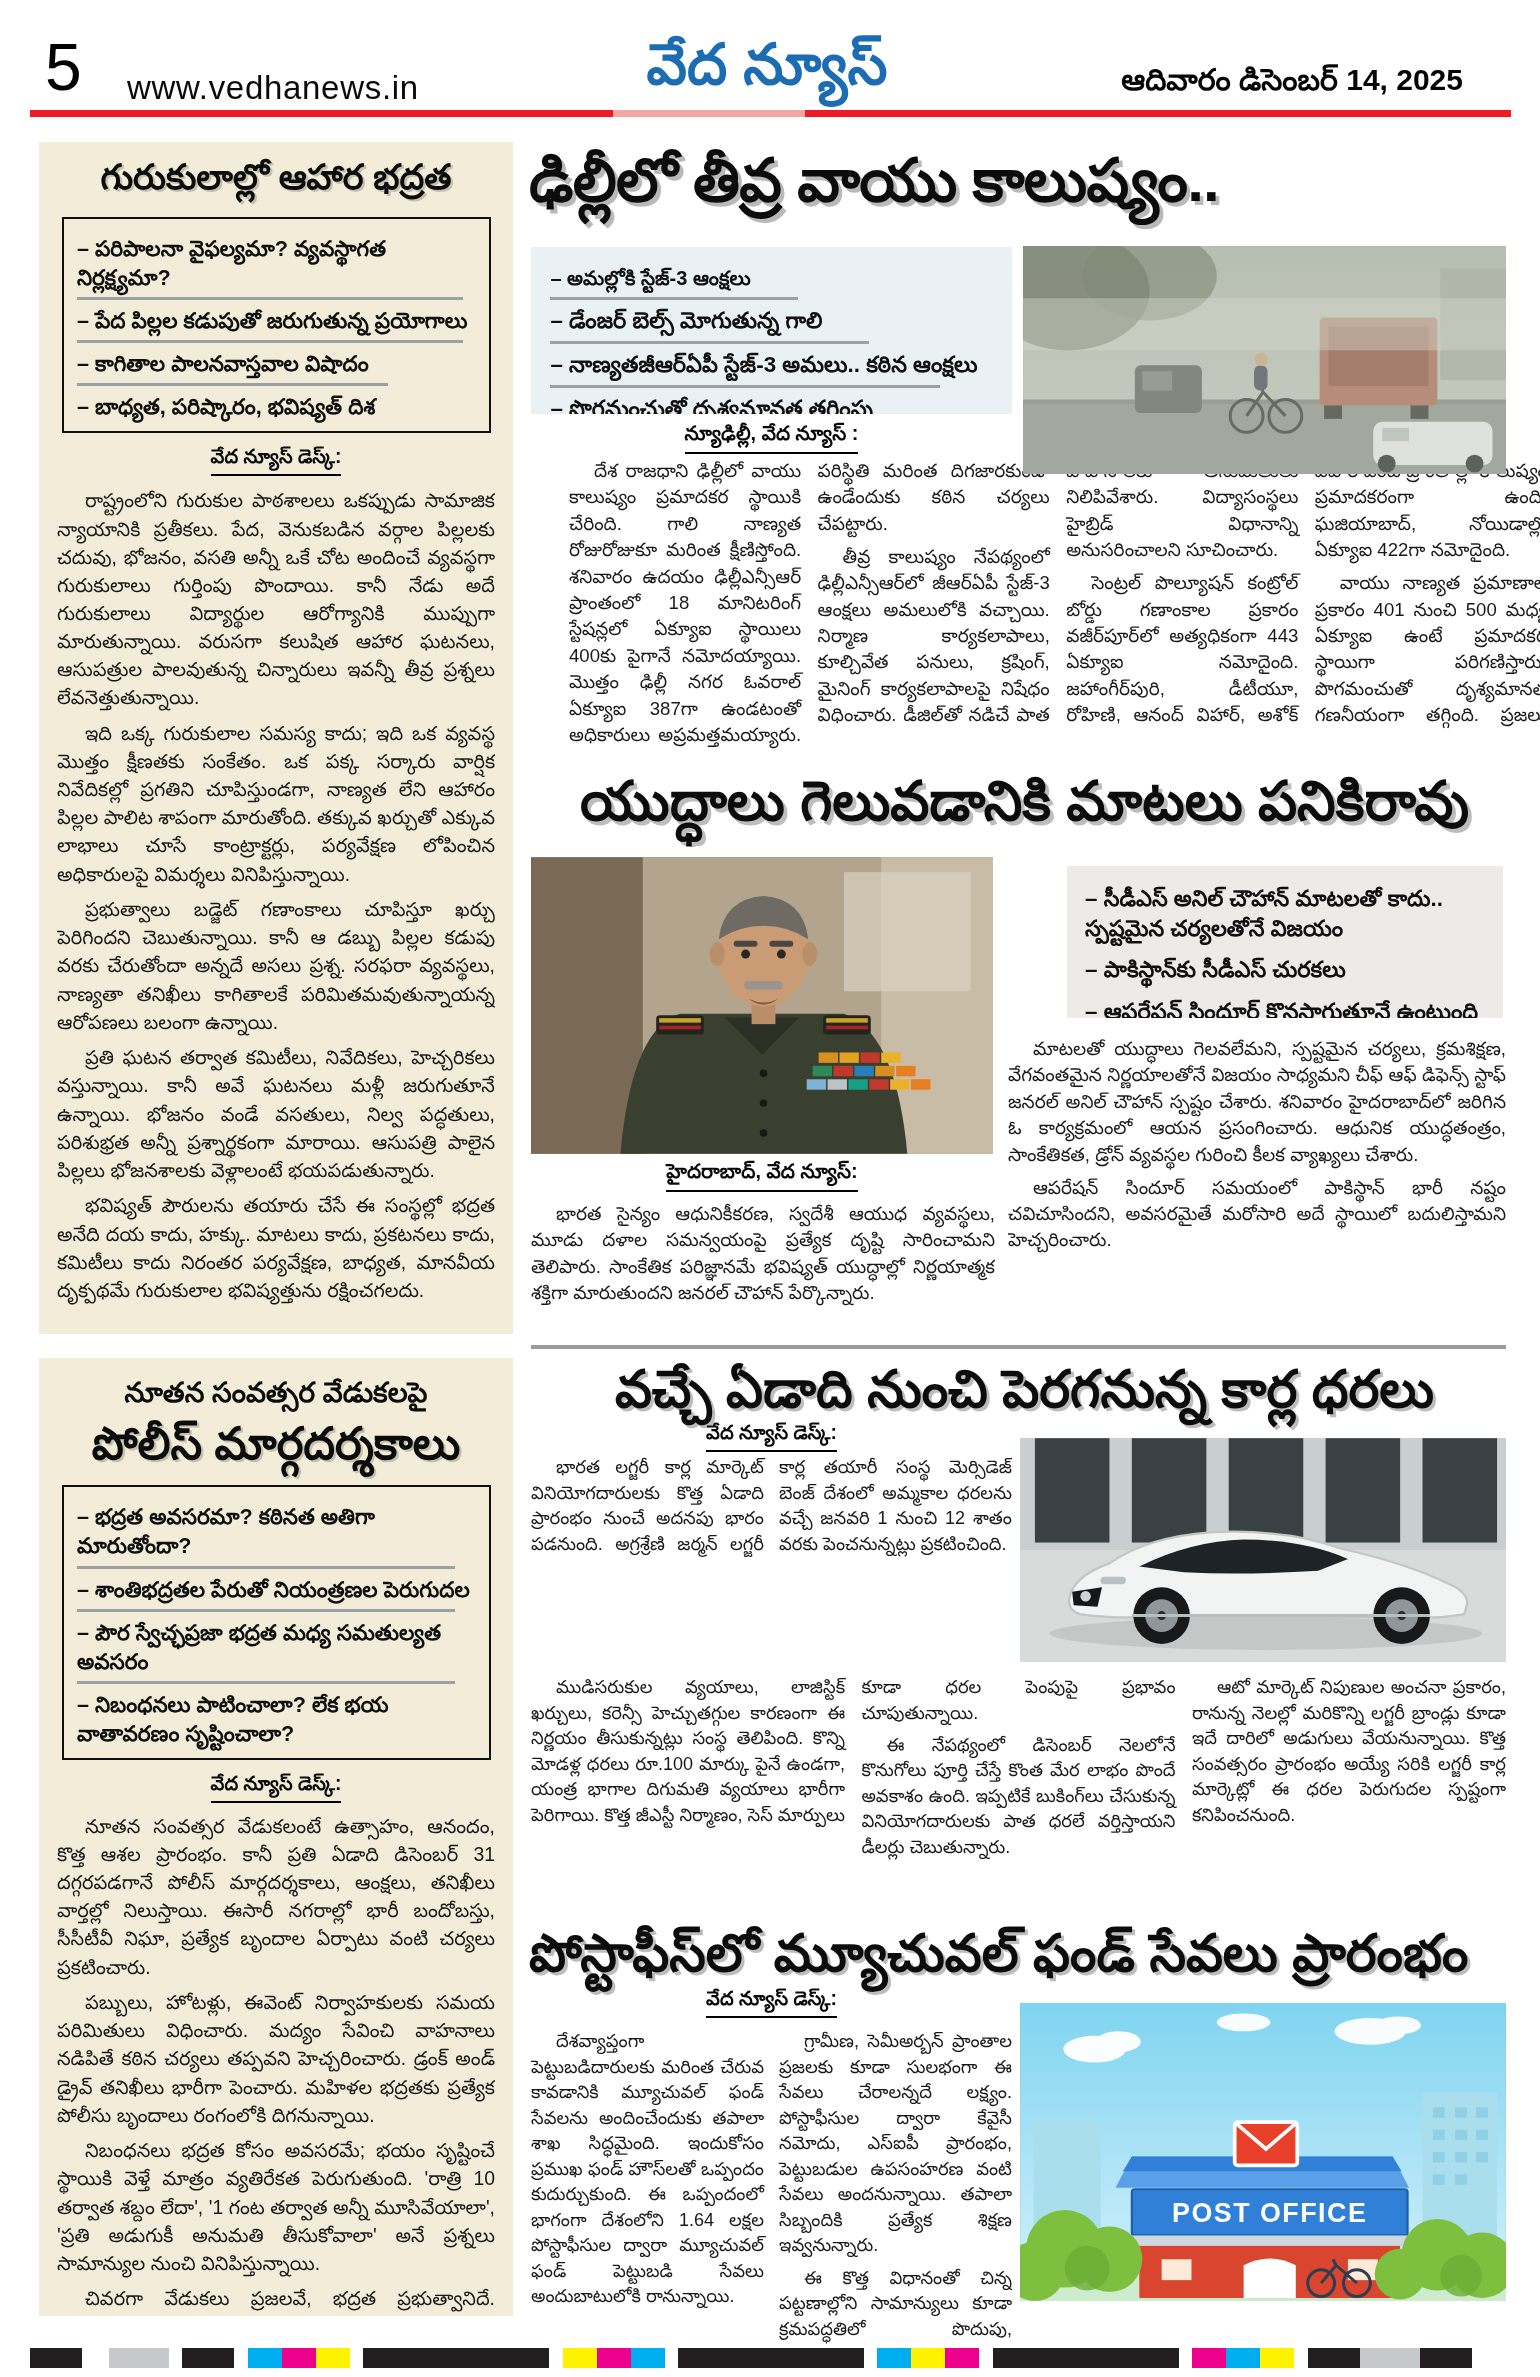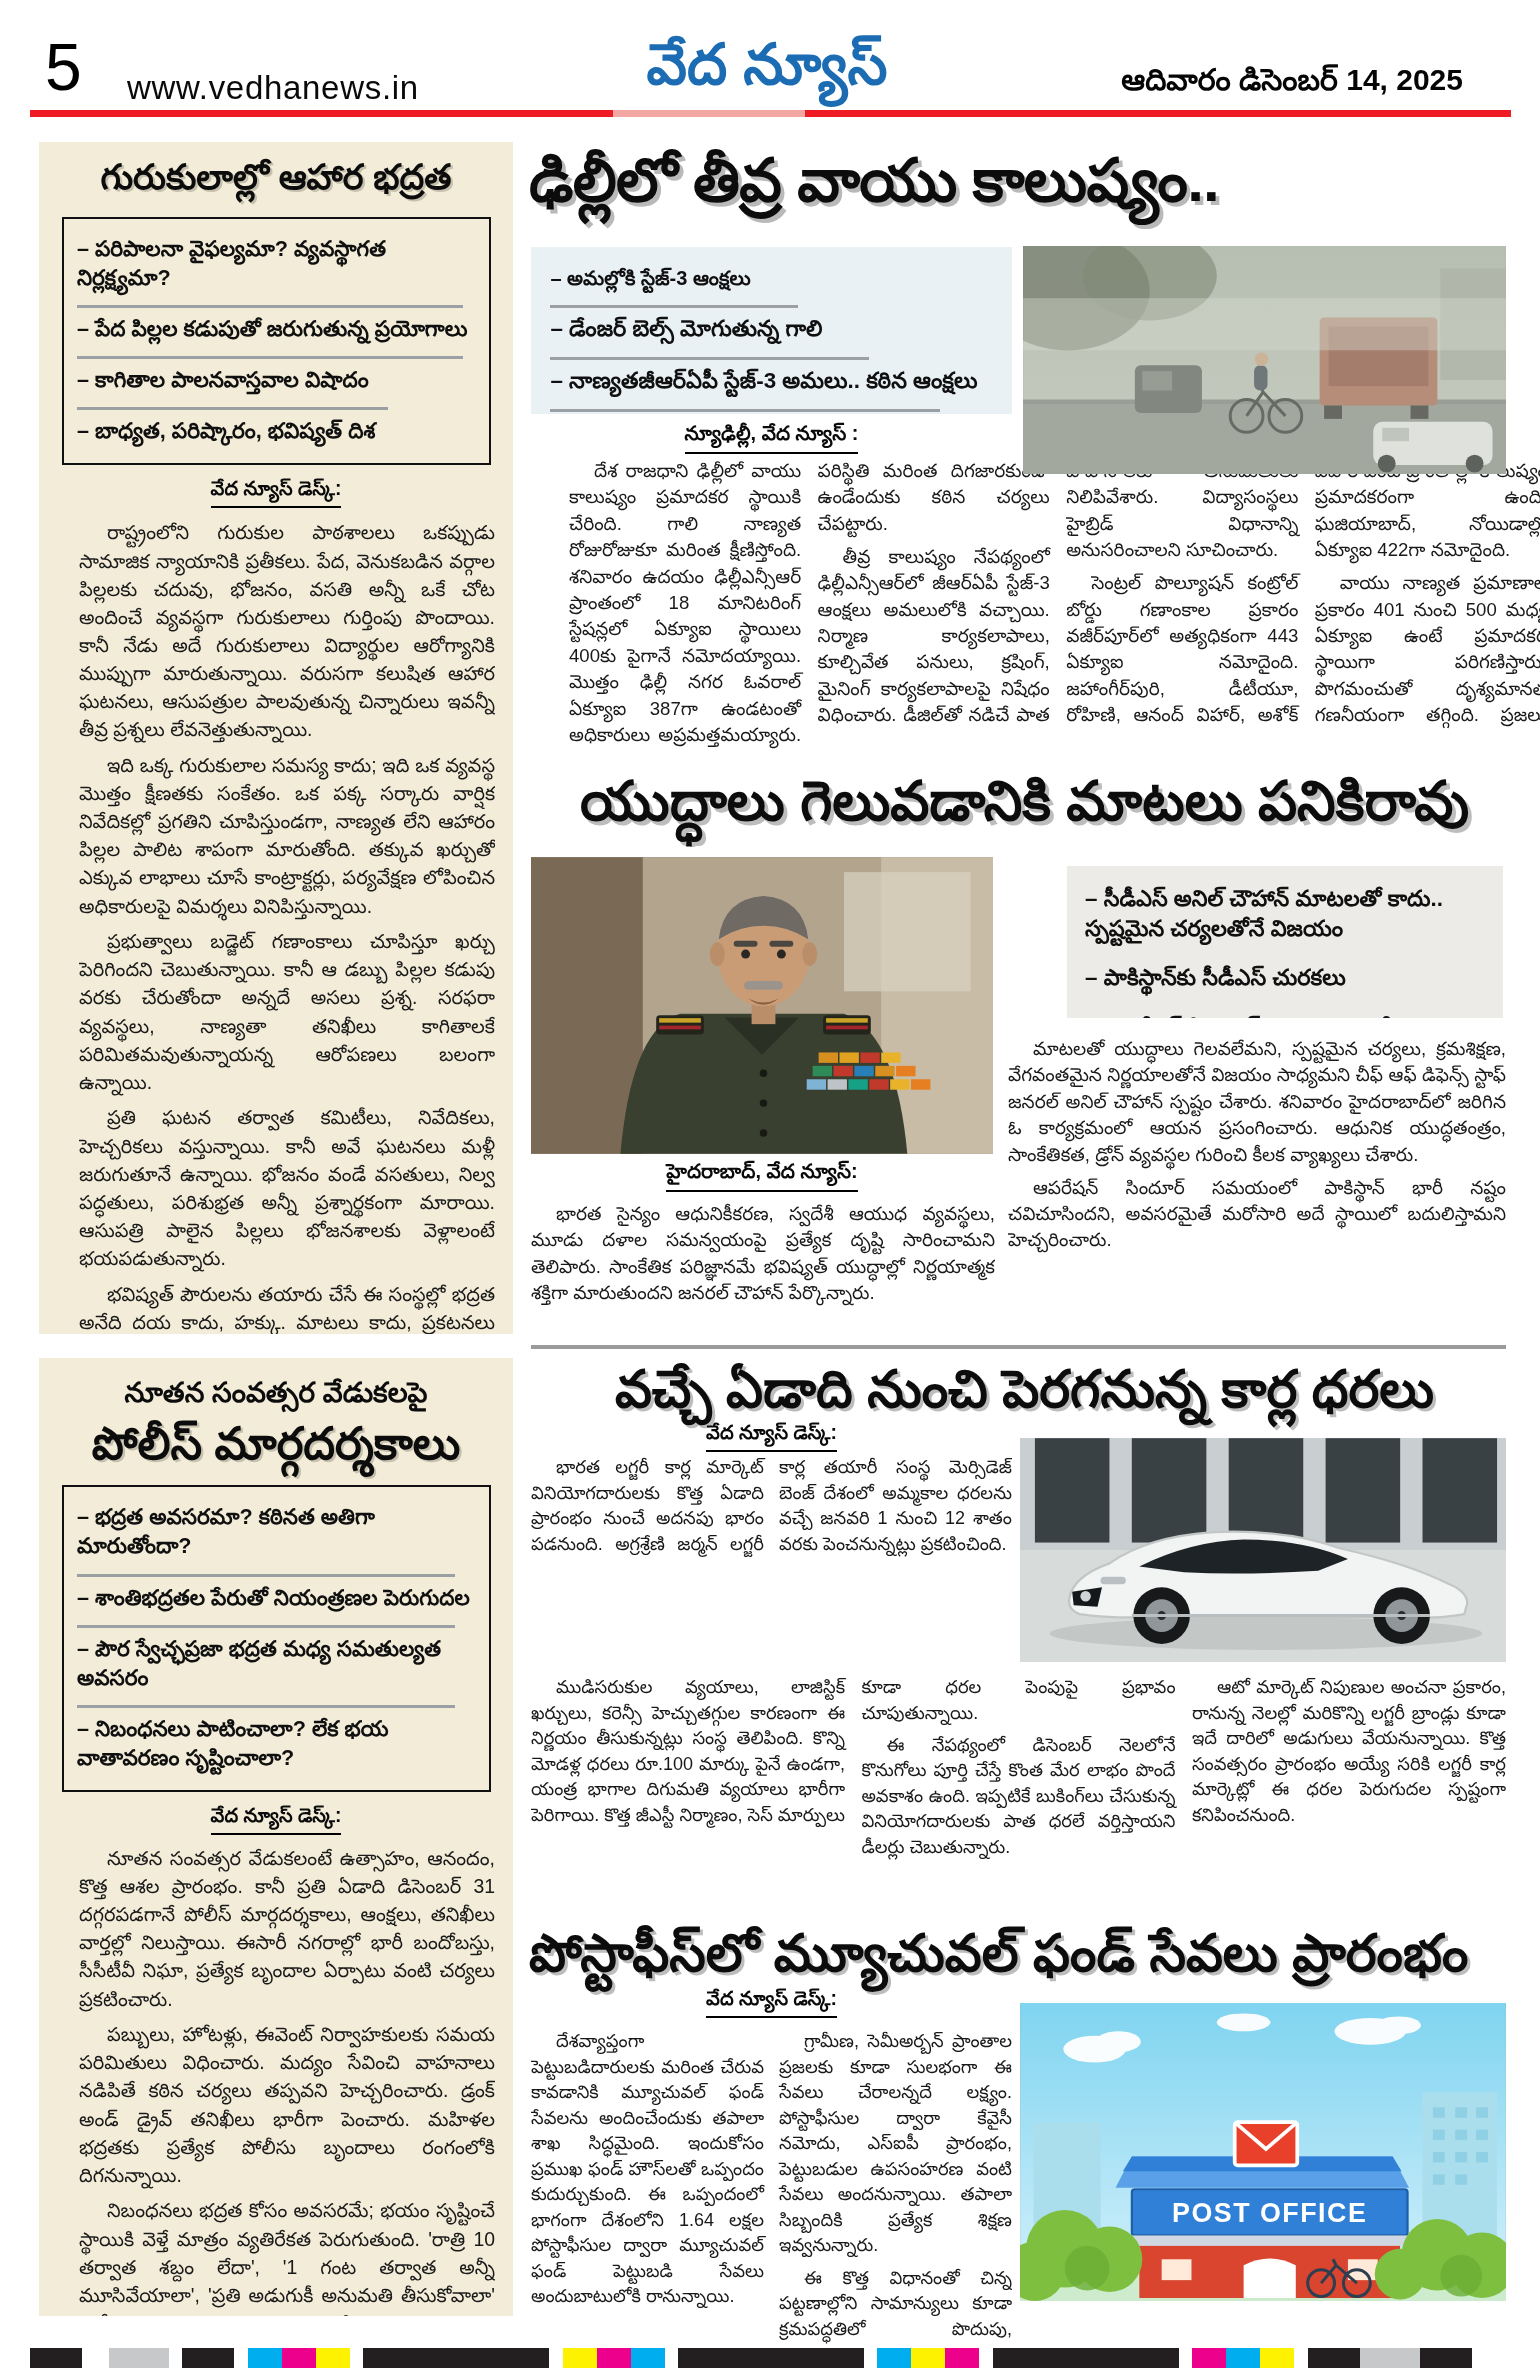--- a/index.html
+++ b/index.html
@@ -19,28 +19,28 @@
   .cream{background:#f2ecd8;overflow:hidden;box-sizing:border-box;padding:0 18px;}
   .lc1{left:39px;top:142px;width:474px;height:1192px;}
   .lc2{left:39px;top:1358px;width:474px;height:958px;}
 
   .hl{font-weight:800;color:#0c0c0c;text-shadow:3px 3px 0 #bdbdbd;}
   .hl-left{font-size:35px;text-align:center;line-height:1.15;margin-top:15px;text-shadow:2.2px 2.2px 0 #c6c1ae;}
   .kicker{font-size:28px;font-weight:800;text-align:center;margin-top:19.4px;color:#0c0c0c;}
   .hl-left2{font-size:45px;text-align:center;line-height:1.1;margin-top:3px;text-shadow:2.2px 2.2px 0 #c6c1ae;}
 
   .bullets{border:2.2px solid #101010;margin:19.4px 4.5px 0;padding:9px 13.4px 4.5px;}
-  .b-item{font-weight:700;font-size:21.6px;line-height:1.35;padding:6px 0 13px;color:#101010;}
+  .b-item{font-weight:700;font-size:21.6px;line-height:1.35;padding:6px 0 5px;color:#101010;}
   .b-item::before{content:"– ";}
   .sep{height:3px;background:#9aa0a3;}
 
   .byline-wrap{text-align:center;margin-top:12px;}
   .byline{font-weight:700;font-size:19.4px;border-bottom:2.2px solid #000;padding-bottom:2.2px;display:inline-block;color:#0a0a0a;}
 
-  .body-txt{font-size:19.4px;line-height:1.45;text-align:justify;overflow:hidden;margin-left:22px;}
+  .body-txt{font-size:19.4px;line-height:1.45;text-align:justify;overflow:hidden;}
   .body-txt p{margin:0 0 7.5px;text-indent:28px;}
 
   
   .m-hl1{left:529px;top:146px;width:991px;font-size:60px;letter-spacing:-0.7px;white-space:nowrap;overflow:hidden;text-shadow:3.7px 3.7px 0 #b9b9b9;}
   .box-blue{left:531px;top:247px;width:481px;height:167px;background:#e9f1f5;box-sizing:border-box;padding:12px 19.4px;overflow:hidden;}
   .box-gray{left:1067px;top:866px;width:436px;height:152px;background:#edebe7;box-sizing:border-box;padding:12px 18px;overflow:hidden;}
   .m-byline{text-align:center;}
   .cols{overflow:hidden;font-size:18.6px;line-height:1.42;text-align:justify;}
   .cols p{margin:0 0 6.7px;text-indent:25px;}
   .cols4{column-count:4;column-gap:16.4px;margin-left:38px;}

